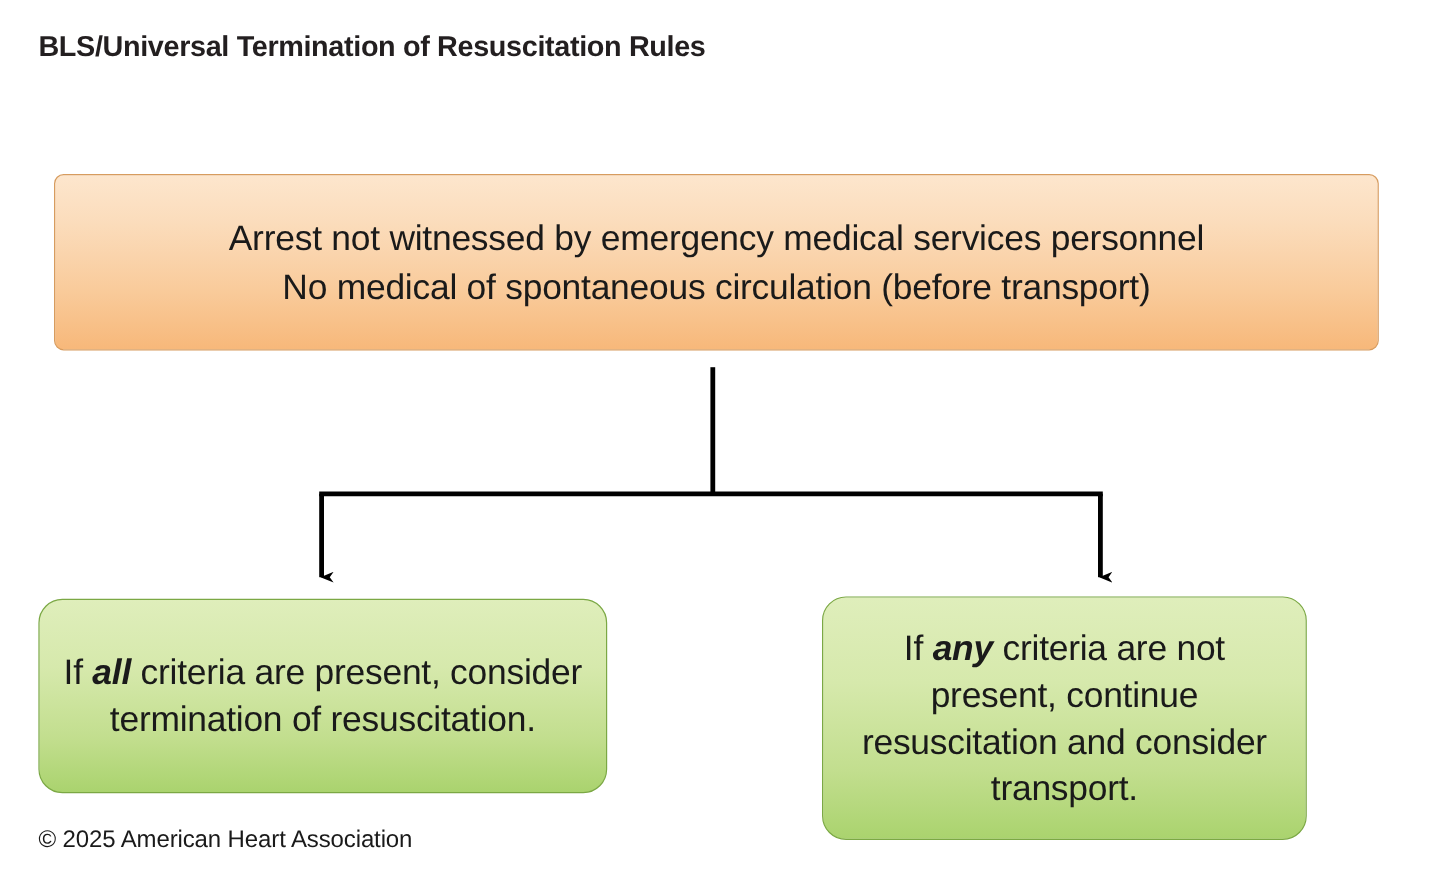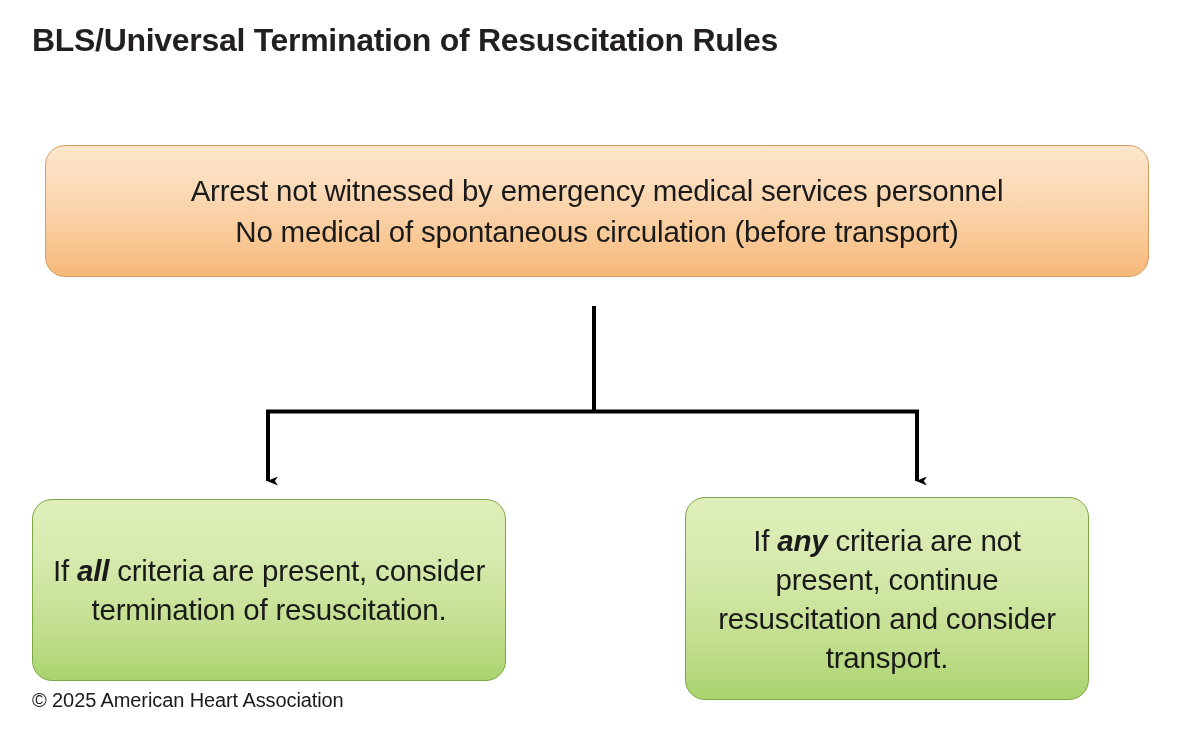--- a/index.html
+++ b/index.html
@@ -18,21 +18,21 @@
     background: #ffffff;
     overflow: hidden;
   }
 
   
   #title {
     position: absolute;
     left: 32px;
     top: 20px;
     width: 1100px;
-    font-size: 32px;
+    font-size: 24px;
     font-weight: bold;
     color: #231f20;
     letter-spacing: -0.3px;
     line-height: 40px;
     white-space: nowrap;
   }
 
   
   .node {
     position: absolute;
@@ -41,43 +41,43 @@
     align-items: center;
     justify-content: center;
     text-align: center;
     color: #1a1a1a;
   }
 
   #orange-box {
     left: 45px;
     top: 145px;
     width: 1104px;
-    height: 132px;
+    height: 147px;
     border: 1.5px solid #d79c5f;
-    border-radius: 20px;
+    border-radius: 8px;
     background: linear-gradient(to bottom, #fde6cd 0%, #fbdcbb 28%, #f9cb9b 66%, #f7b87a 100%);
     justify-content: center;
   }
   #orange-box .box-text {
     font-size: 29.5px;
     line-height: 41px;
     letter-spacing: -0.2px;
     padding: 0 10px;
   }
 
   .green-box {
     border: 1.6px solid #7ba844;
     border-radius: 20px;
     background: linear-gradient(to bottom, #dfeebb 0%, #d6e9ac 35%, #c2de8e 72%, #aad36e 100%);
   }
   #green-box-left {
     left: 32px;
     top: 499px;
     width: 474px;
-    height: 182px;
+    height: 162px;
   }
   #green-box-right {
     left: 685px;
     top: 497px;
     width: 404px;
     height: 203px;
   }
   .green-box .box-text {
     font-size: 29.5px;
     line-height: 39px;

